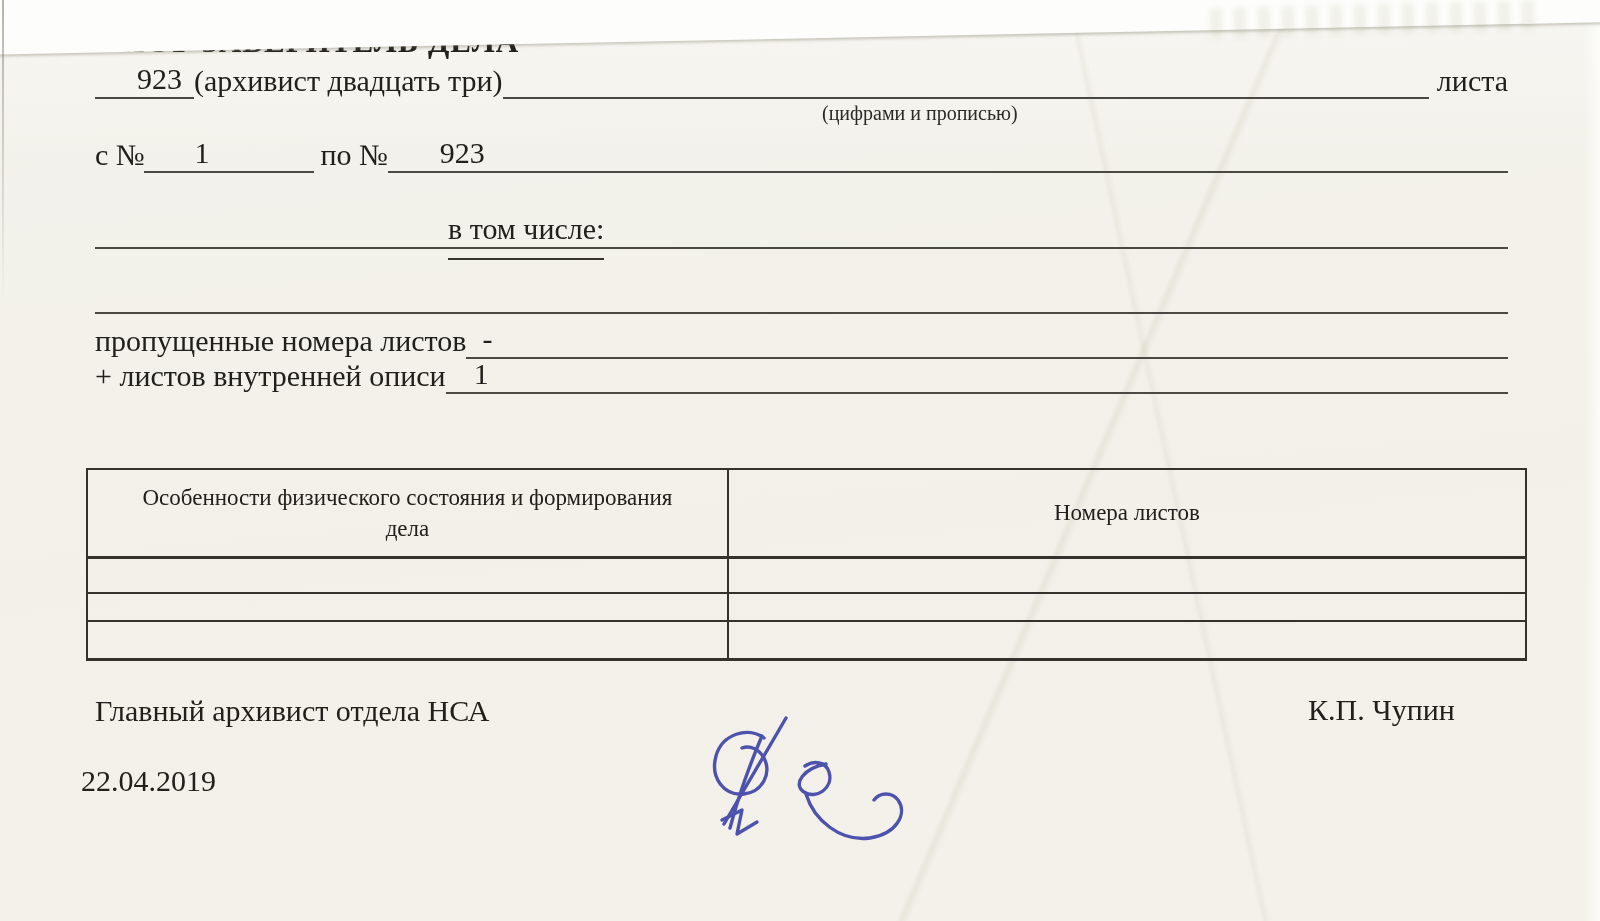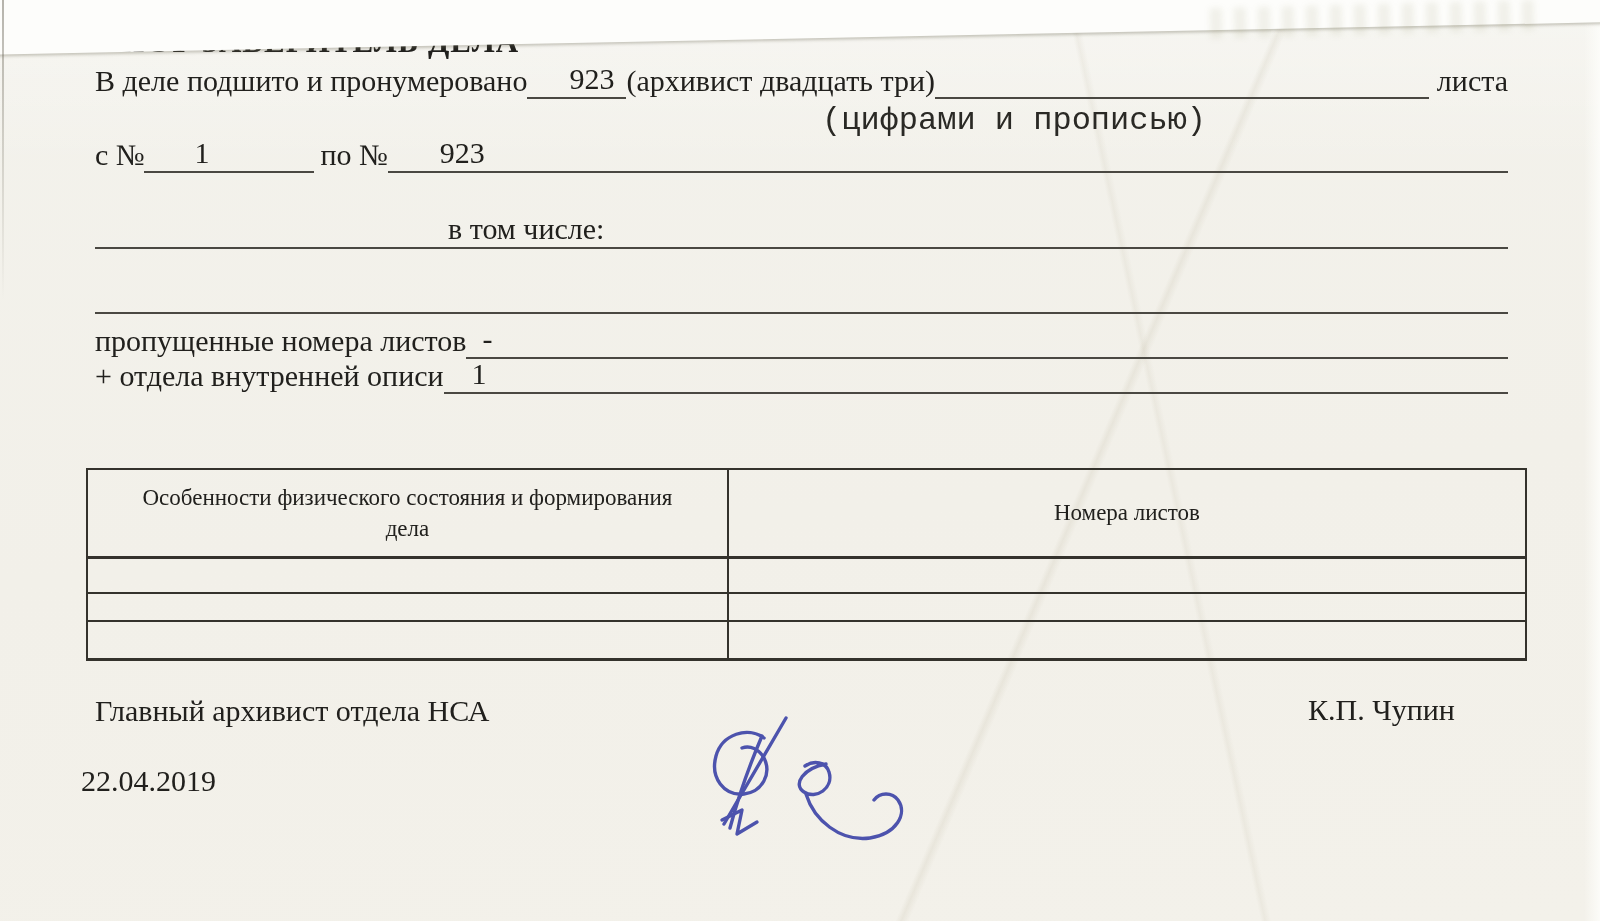--- a/index.html
+++ b/index.html
@@ -50,33 +50,33 @@
   .line .lbl { white-space:nowrap; }
   .blank { display:inline-block; border-bottom:2px solid #4a4842; align-self:stretch; }
   .fill  { flex:1 1 auto; border-bottom:2px solid #4a4842; align-self:stretch; }
   .val   { border-bottom:2px solid #4a4842; white-space:nowrap; }
 
   .line1 { top:62px; }
   .line1 .b1 { width:34px; }
   .line1 .digits { padding:0 12px 0 8px; }
   .line1 .unit { padding-left:8px; }
 
-  .hint { position:absolute; left:822px; top:102px; font-size:32px; color:#2a2925;font-family:Liberation Mono, monospace; }
+  .hint { position:absolute; left:822px; top:102px; font-size:20px; color:#2a2925; }
 
   .line2 { top:136px; }
   .line2 .b1 { width:44px; }
   .line2 .from-val { min-width:56px; padding:0 6px; }
   .line2 .b2 { width:58px; }
   .line2 .lbl2 { padding-left:6px; }
   .line2 .b3 { width:44px; }
   .line2 .to-val { min-width:90px; padding:0 8px; }
 
   .including {
     position:absolute; left:448px; top:212px; font-size:30px;
-    border-bottom:2px solid #37352f; padding-bottom:1px;
+    border-bottom:2px solid #37352f; padding-bottom:12px;
   }
 
   .f-lettered { top:247px; }
   .bare-line  { position:absolute; left:95px; right:92px; top:284px; height:28px; border-bottom:2px solid #4a4842; }
   .f-missed    { top:322px; }
   .f-missed .val { min-width:148px; }
   .f-inventory { top:357px; }
   .f-inventory .b0 { width:28px; }
   .f-inventory .val { min-width:140px; }
 
@@ -103,21 +103,20 @@
 </style>
 </head>
 <body>
 
 <div class="paper">
   <div class="creases"></div>
 
   <div class="doc-title">ЛИСТ-ЗАВЕРИТЕЛЬ ДЕЛА</div>
 
   <div class="line line1">
-    <span class="lbl">В деле подшито и пронумеровано</span>
     <span class="blank b1"></span>
     <span class="val digits">923</span>
     <span class="lbl">(архивист двадцать три)</span>
     <span class="fill"></span>
     <span class="lbl unit">листа</span>
   </div>
   <div class="hint">(цифрами и прописью)</div>
 
   <div class="line line2">
     <span class="lbl">с №</span>
@@ -140,21 +139,21 @@
   <div class="bare-line"></div>
 
   <div class="line f-missed">
     <span class="lbl">пропущенные номера листов</span>
     <span class="blank" style="width:16px"></span>
     <span class="val">-</span>
     <span class="fill"></span>
   </div>
 
   <div class="line f-inventory">
-    <span class="lbl">+ отдела внутренней описи</span>
+    <span class="lbl">+ листов внутренней описи</span>
     <span class="blank b0"></span>
     <span class="val">1</span>
     <span class="fill"></span>
   </div>
 
   <div class="form-table">
     <div class="t-row t-head">
       <div class="t-c1">Особенности физического состояния и формирования дела</div>
       <div class="t-c2">Номера листов</div>
     </div>

